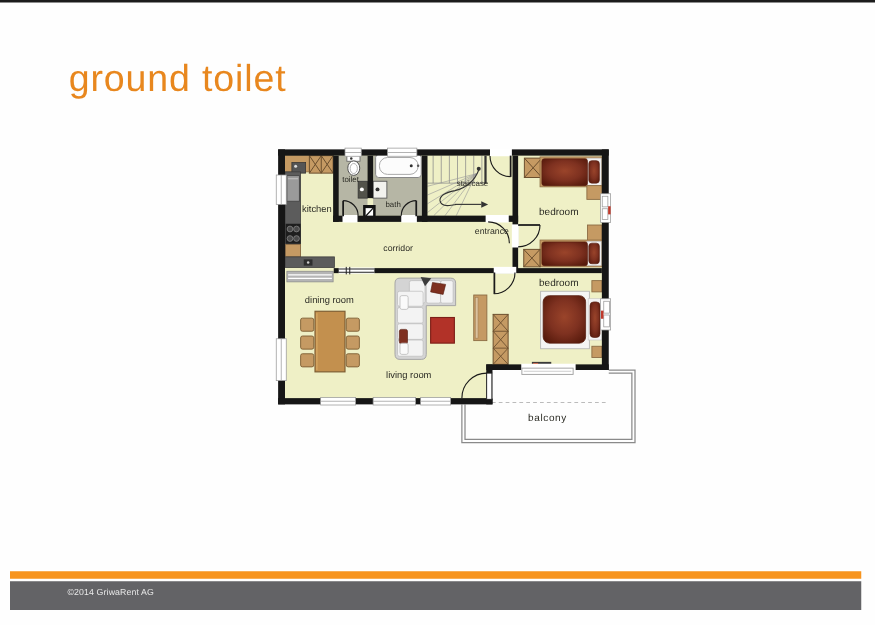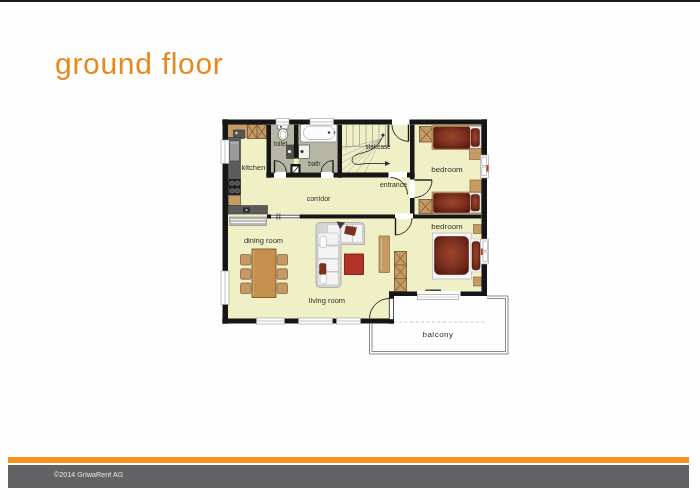--- a/index.html
+++ b/index.html
@@ -4,21 +4,21 @@
 <style>
   html,body{margin:0;padding:0;width:700px;height:500px;background:#fefefe;overflow:hidden;
     font-family:"Liberation Sans",sans-serif;}
   .abs{position:absolute;}
 </style>
 </head>
 <body>
 
 <div class="abs" style="left:0;top:0;width:700px;height:2px;background:#1c1c1c;"></div>
 
-<div class="abs" style="left:55px;top:47px;font-size:30px;letter-spacing:0.7px;color:#e8871e;">ground floor</div>
+<div class="abs" style="left:55px;top:47px;font-size:30px;letter-spacing:0.7px;color:#e8871e;">ground toilet</div>
 
 <svg class="abs" style="left:0;top:0;" width="700" height="500" viewBox="0 0 700 500">
   <defs>
     <radialGradient id="redbed" cx="50%" cy="45%" r="65%">
       <stop offset="0%" stop-color="#9a442a"></stop>
       <stop offset="55%" stop-color="#7e3120"></stop>
       <stop offset="100%" stop-color="#571a0c"></stop>
     </radialGradient>
   </defs>
 

